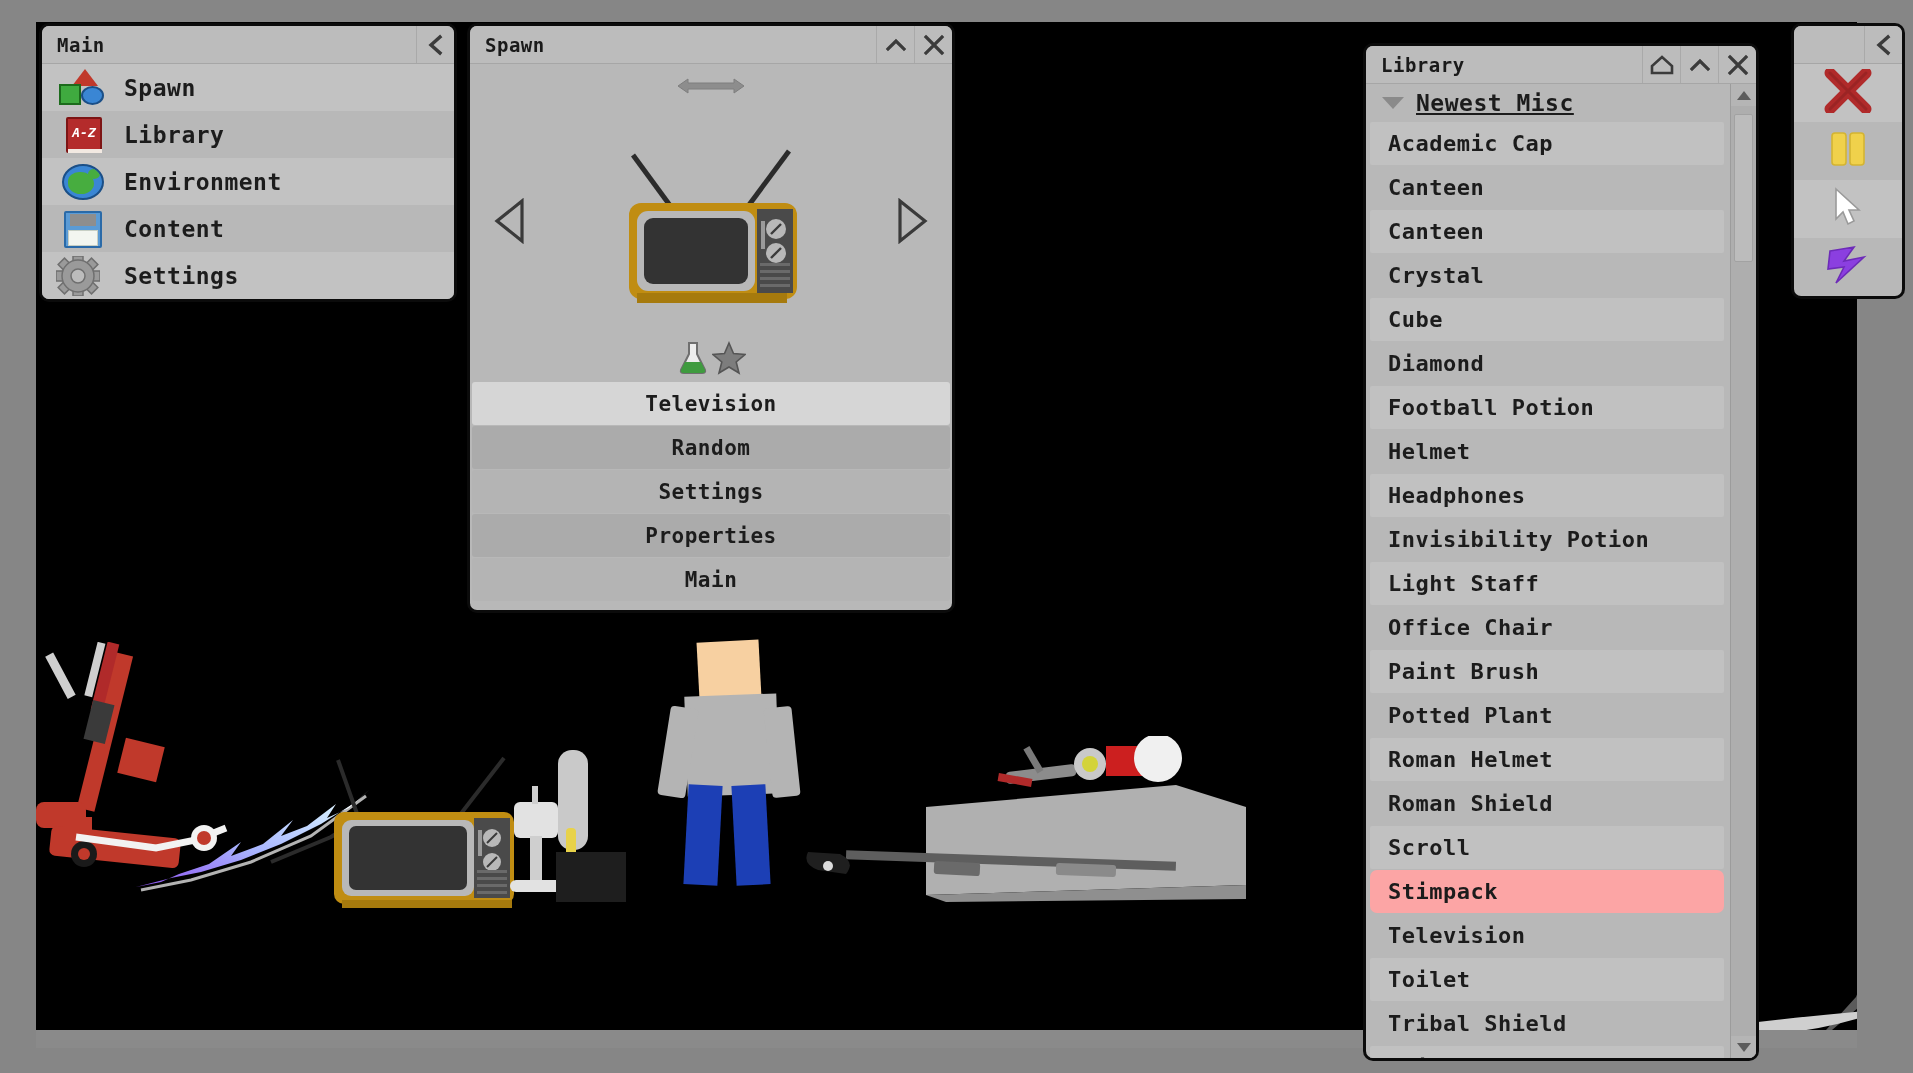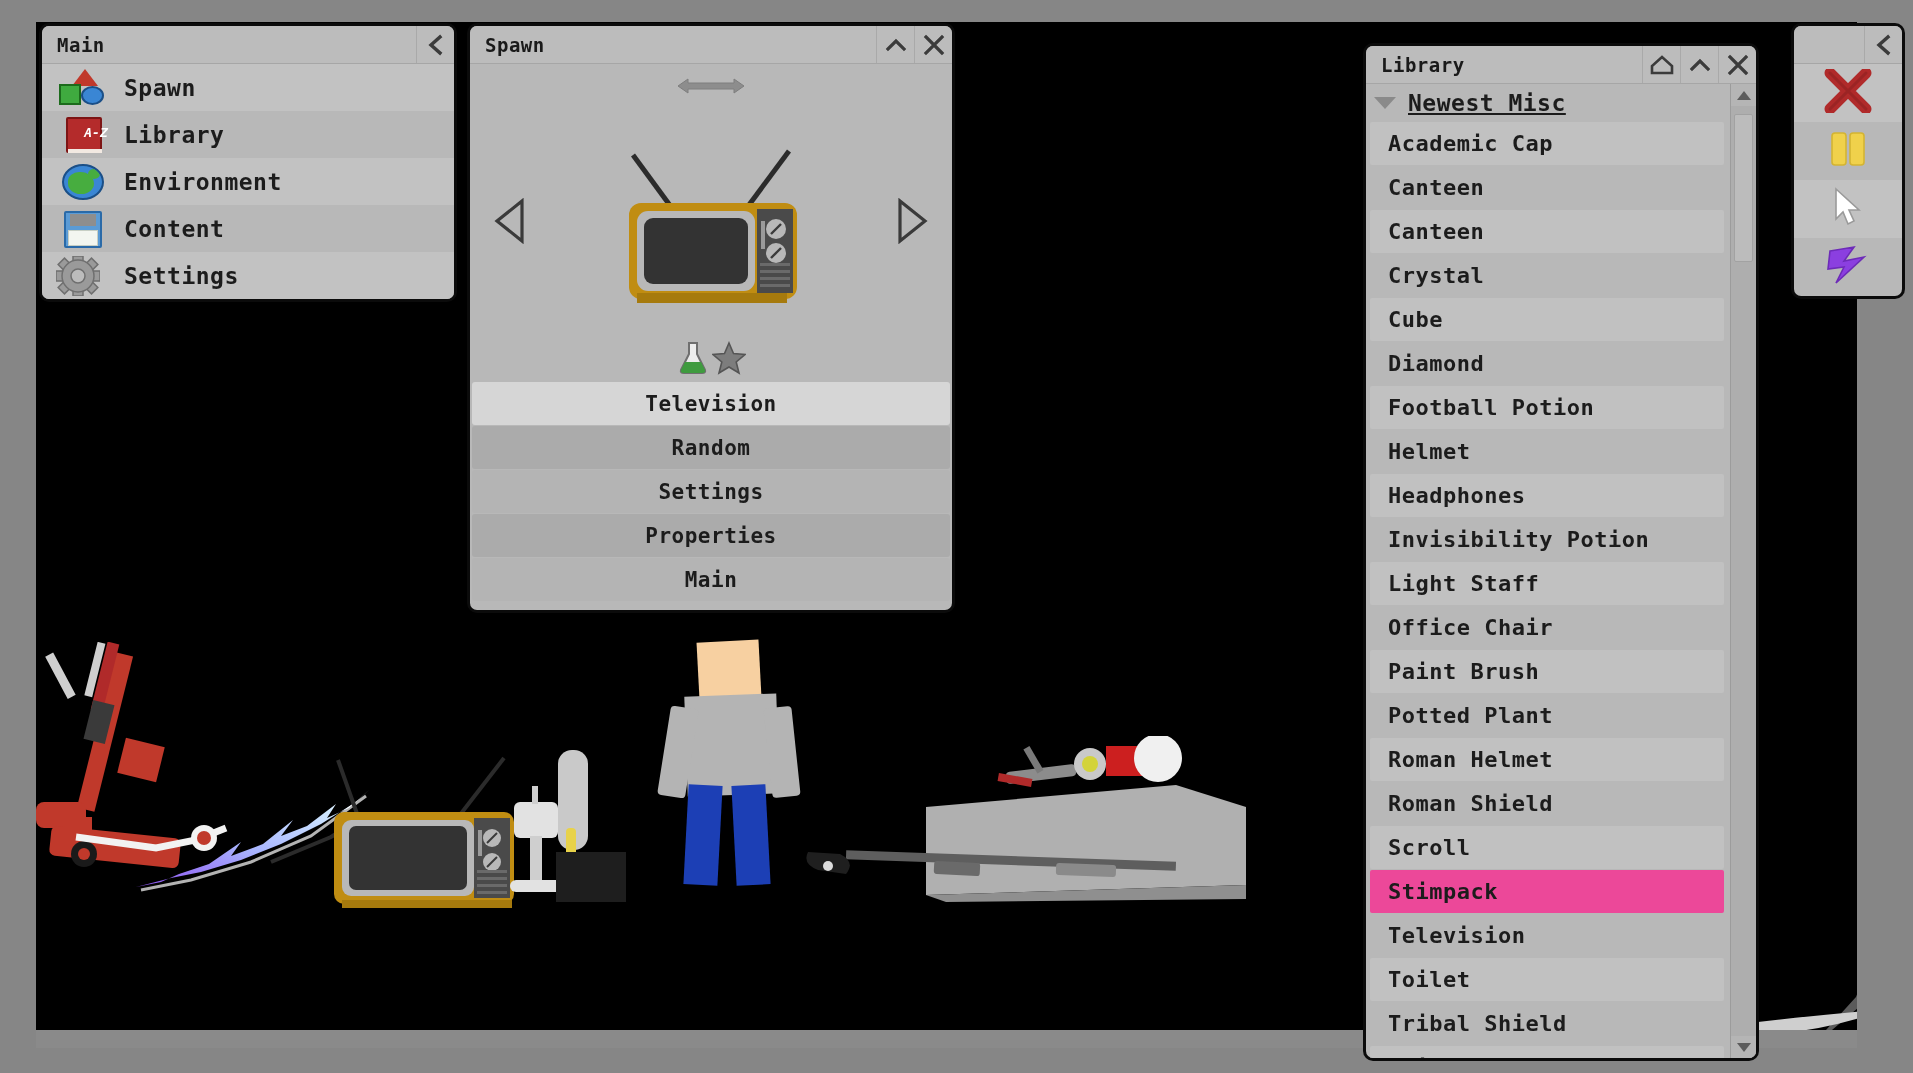--- a/index.html
+++ b/index.html
@@ -105,21 +105,21 @@
     width: 36px; height: 36px;
     background: #b42b2b; border: 2px solid #7d1414;
     border-radius: 2px;
   }
   .ic-library .pg {
     position: absolute; left: 12px; bottom: 2px;
     width: 34px; height: 4px; background: #f2e9e2;
   }
   .ic-library .az {
     position: absolute; left: 10px; top: 10px;
-    width: 60px; text-align: center;
+    width: 36px; text-align: center;
     font-size: 13px; font-weight: bold; color: #fff;
     font-family: "DejaVu Sans Mono", monospace;
   }
   
   .ic-env .gl {
     position: absolute; left: 6px; top: 2px;
     width: 42px; height: 36px; border-radius: 50%;
     background: #3a86d4; border: 2px solid #1b4f87;
     overflow: hidden;
   }
@@ -183,21 +183,21 @@
   .spawn-btn.alt { background: #ababab; }
   .spawn-btn.sel { background: #d6d6d6; }
 
   
   #library-panel { left: 1366px; top: 46px; width: 390px; height: 1012px; }
   #library-body { position: relative; height: calc(100% - 38px); display: flex; }
   #lib-list-col { flex: 1; position: relative; overflow: hidden; }
   .lib-header-row {
     height: 38px;
     display: flex; align-items: center;
-    padding-left: 8px;
+    padding-left: 16px;
   }
   .lib-header-row .tri-down {
     width: 0; height: 0;
     border-left: 11px solid transparent;
     border-right: 11px solid transparent;
     border-top: 12px solid #8a8a8a;
     margin-right: 12px;
   }
   .lib-header-row .hdr-txt {
     font-size: 23px; font-weight: bold; color: #1c1c1c;
@@ -209,21 +209,21 @@
     padding-left: 18px;
     font-size: 22px; font-weight: bold;
     color: #1c1c1c;
     letter-spacing: .5px;
     white-space: nowrap;
     overflow: hidden;
     margin: 0 6px 1px 4px;
     border-radius: 2px;
   }
   .lib-item.alt { background: #c1c1c1; }
-  .lib-item.sel { background: #ec4899; }
+  .lib-item.sel { background: #fca5a5; border-radius: 7px; }
   #lib-scrollbar {
     width: 26px;
     background: #aeaeae;
     border-left: 1px solid #9c9c9c;
     position: relative;
     flex: 0 0 26px;
   }
   .sb-btn {
     height: 22px;
     display: flex; align-items: center; justify-content: center;

